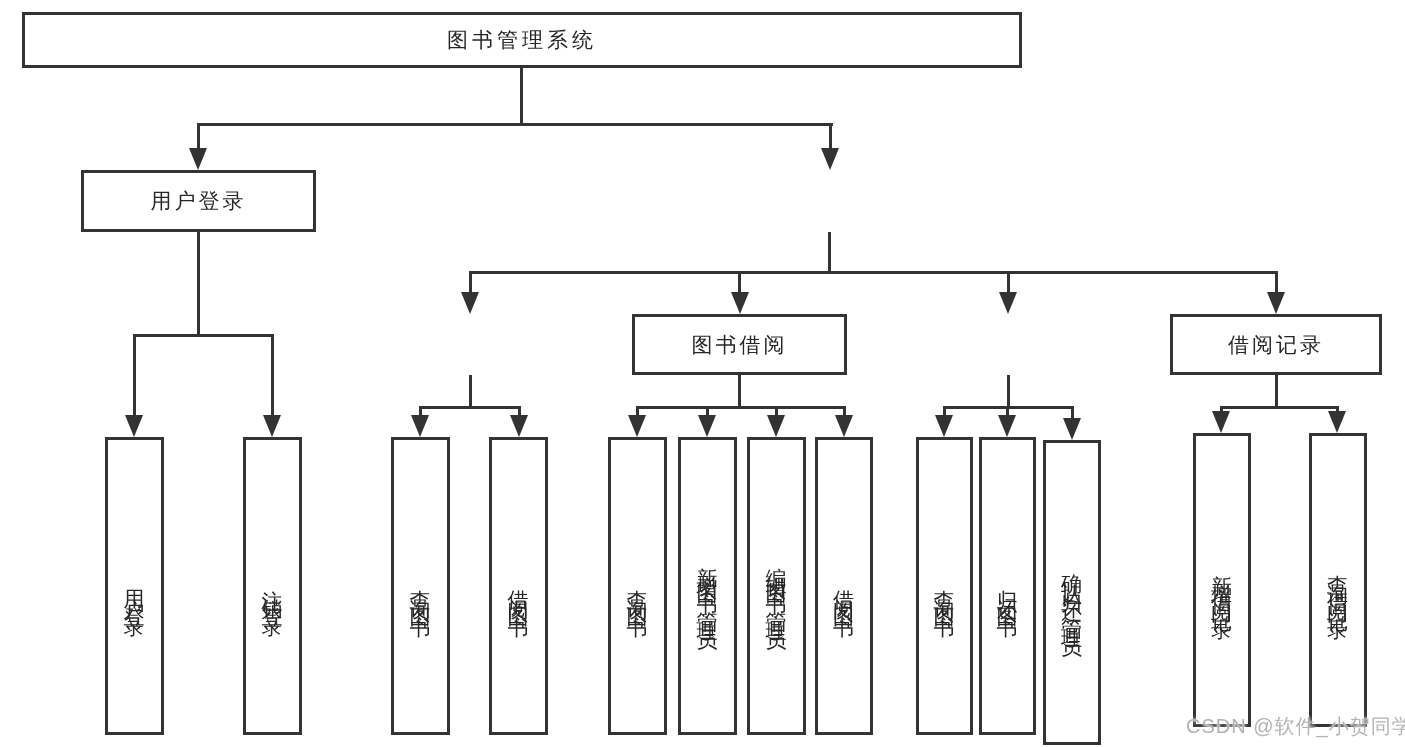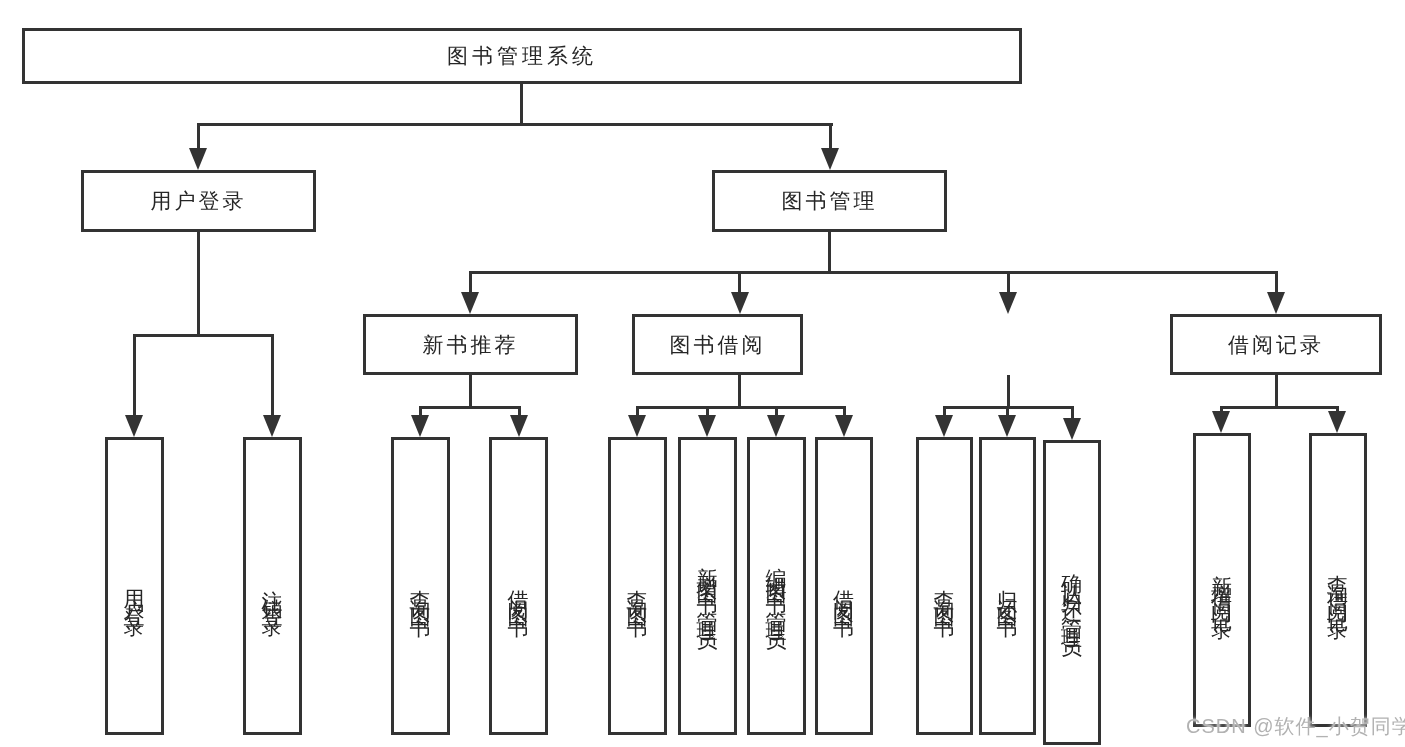--- a/index.html
+++ b/index.html
@@ -56,60 +56,54 @@
     text-shadow:0 0 2px #ffffff,0 0 4px #ffffff;
     z-index:3;
     white-space:nowrap;
   }
 </style>
 </head>
 <body>
 
 <div id="stage">
 
-  <div class="box" style="left:22px;top:28px;width:1000px;height:56px;letter-spacing:4px">
+  <div class="box" style="left:22px;top:12px;width:1000px;height:56px;letter-spacing:4px">
     <span class="lbl">图书管理系统</span>
   </div>
 
   <div class="line" style="left:520px;top:68px;width:3px;height:58px"></div>
   <div class="line" style="left:197px;top:123px;width:636px;height:3px"></div>
   <div class="line" style="left:197px;top:123px;width:3px;height:28px"></div>
   <div class="arrow" style="left:189px;top:148px"></div>
   <div class="line" style="left:829px;top:123px;width:3px;height:28px"></div>
   <div class="arrow" style="left:821px;top:148px"></div>
 
   <div class="box" style="left:81px;top:170px;width:235px;height:62px">
     <span class="lbl">用户登录</span>
-  </div>
-  <div class="box" style="left:712px;top:170px;width:235px;height:62px">
-    <span class="lbl">图书管理</span>
   </div>
 
   <div class="line" style="left:197px;top:232px;width:3px;height:105px"></div>
   <div class="line" style="left:133px;top:334px;width:141px;height:3px"></div>
   <div class="line" style="left:133px;top:334px;width:3px;height:83px"></div>
   <div class="arrow" style="left:125px;top:415px"></div>
   <div class="line" style="left:271px;top:334px;width:3px;height:83px"></div>
   <div class="arrow" style="left:263px;top:415px"></div>
 
   <div class="line" style="left:828px;top:232px;width:3px;height:42px"></div>
   <div class="line" style="left:469px;top:271px;width:809px;height:3px"></div>
   <div class="line" style="left:469px;top:271px;width:3px;height:24px"></div>
   <div class="arrow" style="left:461px;top:292px"></div>
   <div class="line" style="left:738px;top:271px;width:3px;height:24px"></div>
   <div class="arrow" style="left:731px;top:292px"></div>
   <div class="line" style="left:1007px;top:271px;width:3px;height:24px"></div>
   <div class="arrow" style="left:999px;top:292px"></div>
   <div class="line" style="left:1275px;top:271px;width:3px;height:24px"></div>
   <div class="arrow" style="left:1267px;top:292px"></div>
 
-  <div class="box" style="left:363px;top:314px;width:215px;height:61px">
-    <span class="lbl">新书推荐</span>
-  </div>
-  <div class="box" style="left:632px;top:314px;width:171px;height:61px">
+  <div class="box" style="left:632px;top:314px;width:215px;height:61px">
     <span class="lbl">图书借阅</span>
   </div>
   <div class="box" style="left:1170px;top:314px;width:212px;height:61px">
     <span class="lbl">借阅记录</span>
   </div>
 
   <div class="line" style="left:469px;top:375px;width:3px;height:34px"></div>
   <div class="line" style="left:419px;top:406px;width:102px;height:3px"></div>
   <div class="line" style="left:419px;top:406px;width:3px;height:12px"></div>
   <div class="arrow" style="left:411px;top:415px"></div>

